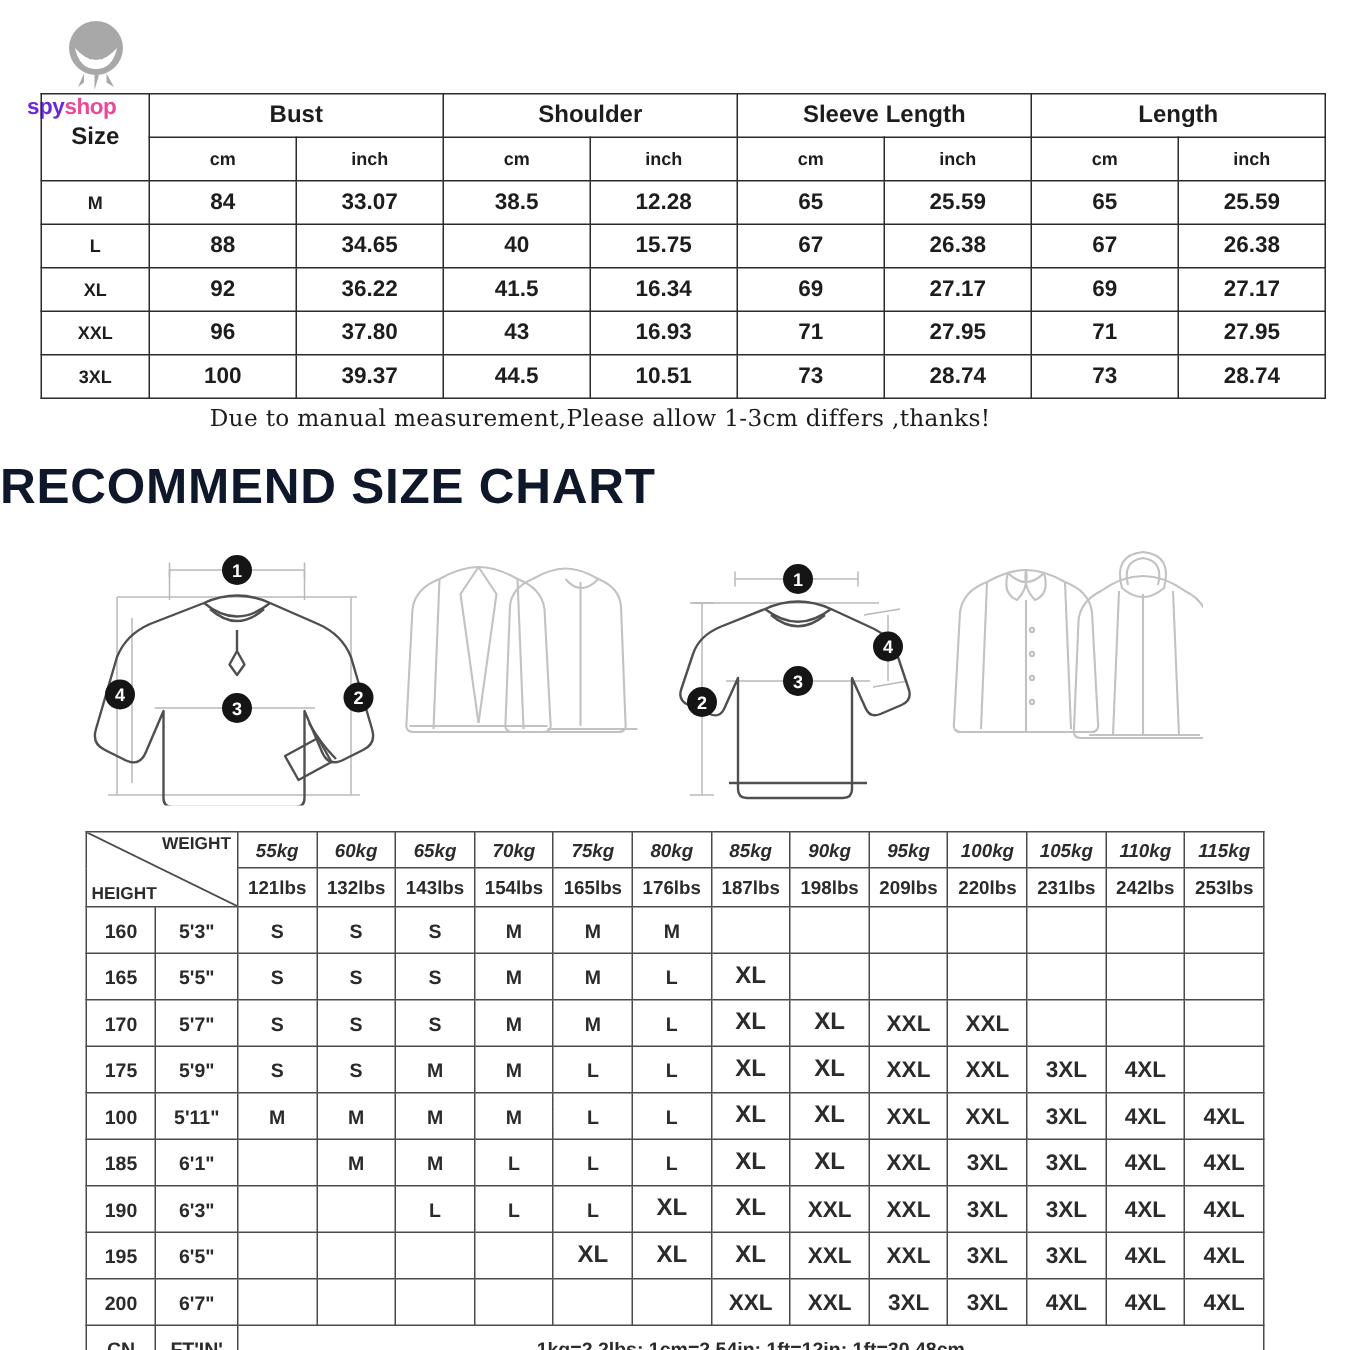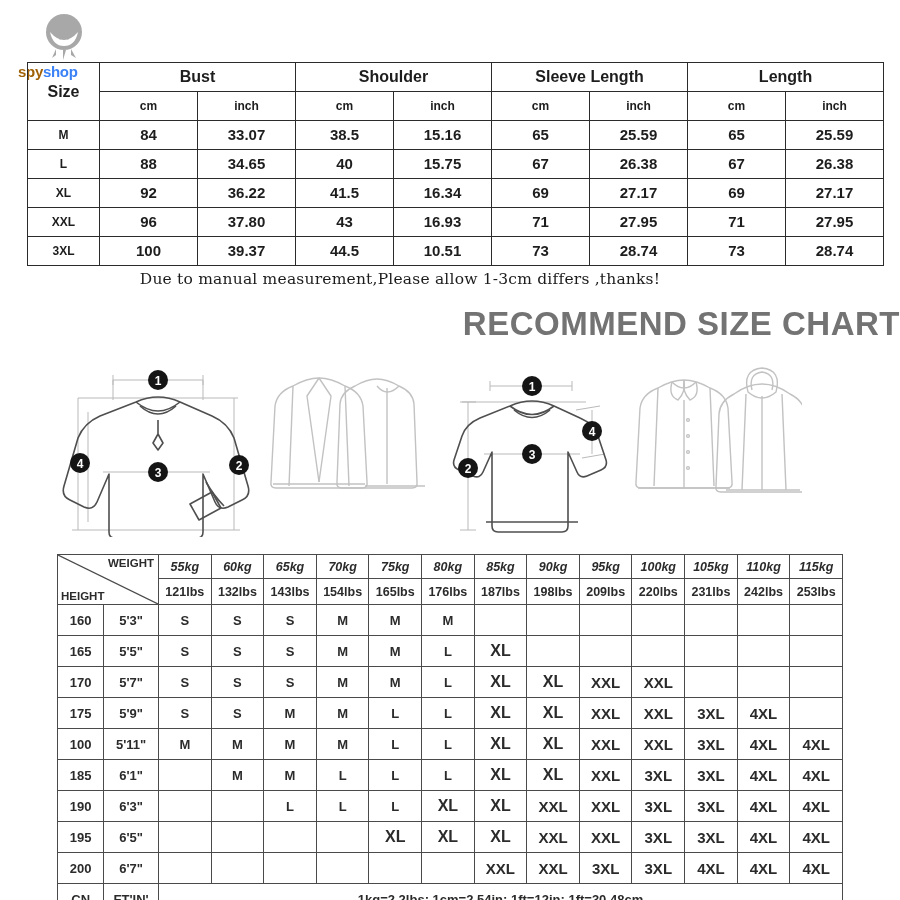--- a/index.html
+++ b/index.html
@@ -6,22 +6,22 @@
   body{
     width:900px;height:900px;background:#ffffff;
     font-family:"Liberation Sans", sans-serif;
     color:#1a1a1a;overflow:hidden;position:relative;
   }
 
   
   .logo-wrap{position:absolute;left:18px;top:8px;width:120px;height:70px;}
   .logo-mark{position:absolute;left:18px;top:2px;}
   .logo-text{position:absolute;left:0px;top:55px;font-size:15px;font-weight:700;letter-spacing:-0.3px;}
-  .logo-spy{color:#a16207;}
-  .logo-shop{color:#3b82f6;}
+  .logo-spy{color:#6d28d9;}
+  .logo-shop{color:#ec4899;}
 
   
   .size-table{
     position:absolute;left:27px;top:62px;width:724px;
     border-collapse:collapse;table-layout:fixed;
   }
   .size-table th,.size-table td{
     border:1.6px solid #2b2b2b;
     text-align:center;
     font-size:12px;
@@ -39,22 +39,22 @@
 
   
   .note{
     position:absolute;left:0;top:270px;width:800px;text-align:center;
     font-family:"DejaVu Serif", serif;
     font-size:15.5px;color:#1c1c1c;letter-spacing:0.2px;
   }
 
   
   .big-title{
-    position:absolute;left:0;top:305px;width:900px;text-align:right;
-    font-size:33px;font-weight:700;color:#737373;letter-spacing:0.5px;
+    position:absolute;left:0;top:305px;width:900px;text-align:left;
+    font-size:33px;font-weight:700;color:#0f172a;letter-spacing:0.5px;
   }
 
   
   .illus{position:absolute;left:0;top:358px;width:900px;height:185px;}
   .illus svg{display:block;}
   .ill-a{position:absolute;left:58px;top:4px;}
   .ill-b{position:absolute;left:255px;top:6px;}
   .ill-c{position:absolute;left:440px;top:4px;}
   .ill-d{position:absolute;left:622px;top:6px;}
 
@@ -175,21 +175,21 @@
       <th>cm</th>
       <th>inch</th>
     </tr>
   </thead>
   <tbody>
     <tr>
       <td>M</td>
       <td class="val">84</td>
       <td class="val">33.07</td>
       <td class="val">38.5</td>
-      <td class="val">15.16</td>
+      <td class="val">12.28</td>
       <td class="val">65</td>
       <td class="val">25.59</td>
       <td class="val">65</td>
       <td class="val">25.59</td>
     </tr>
     <tr>
       <td>L</td>
       <td class="val">88</td>
       <td class="val">34.65</td>
       <td class="val">40</td>

